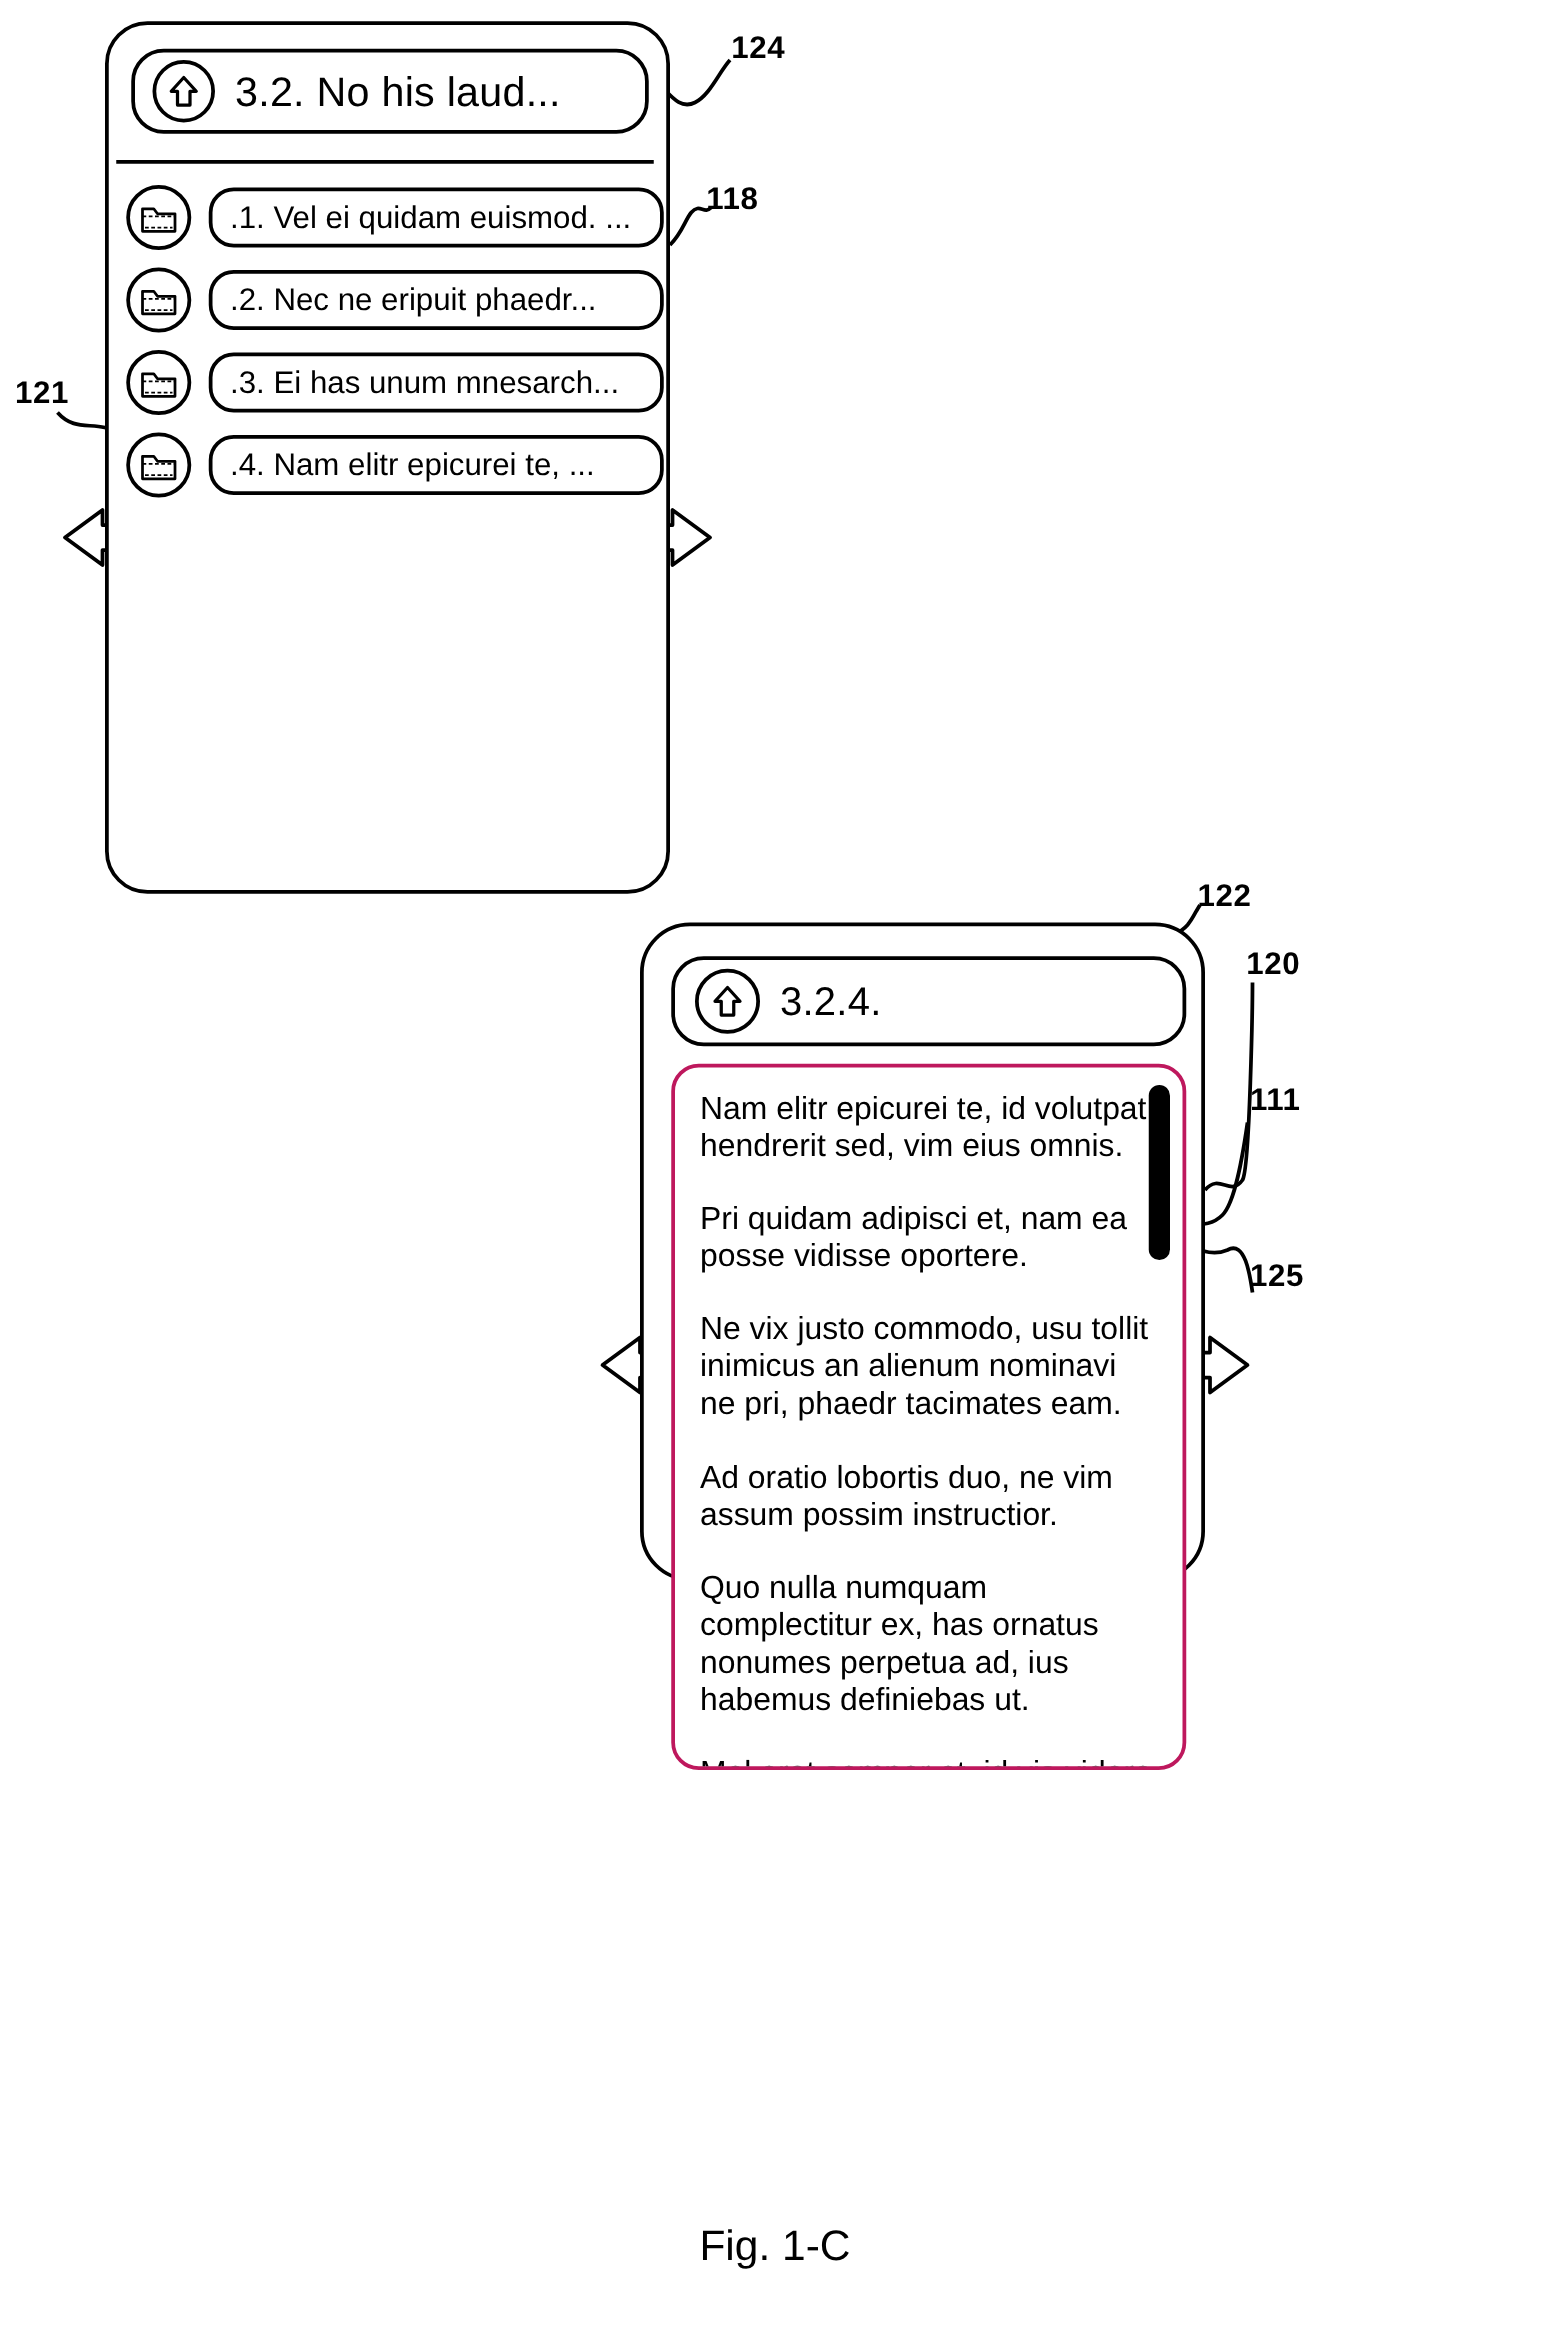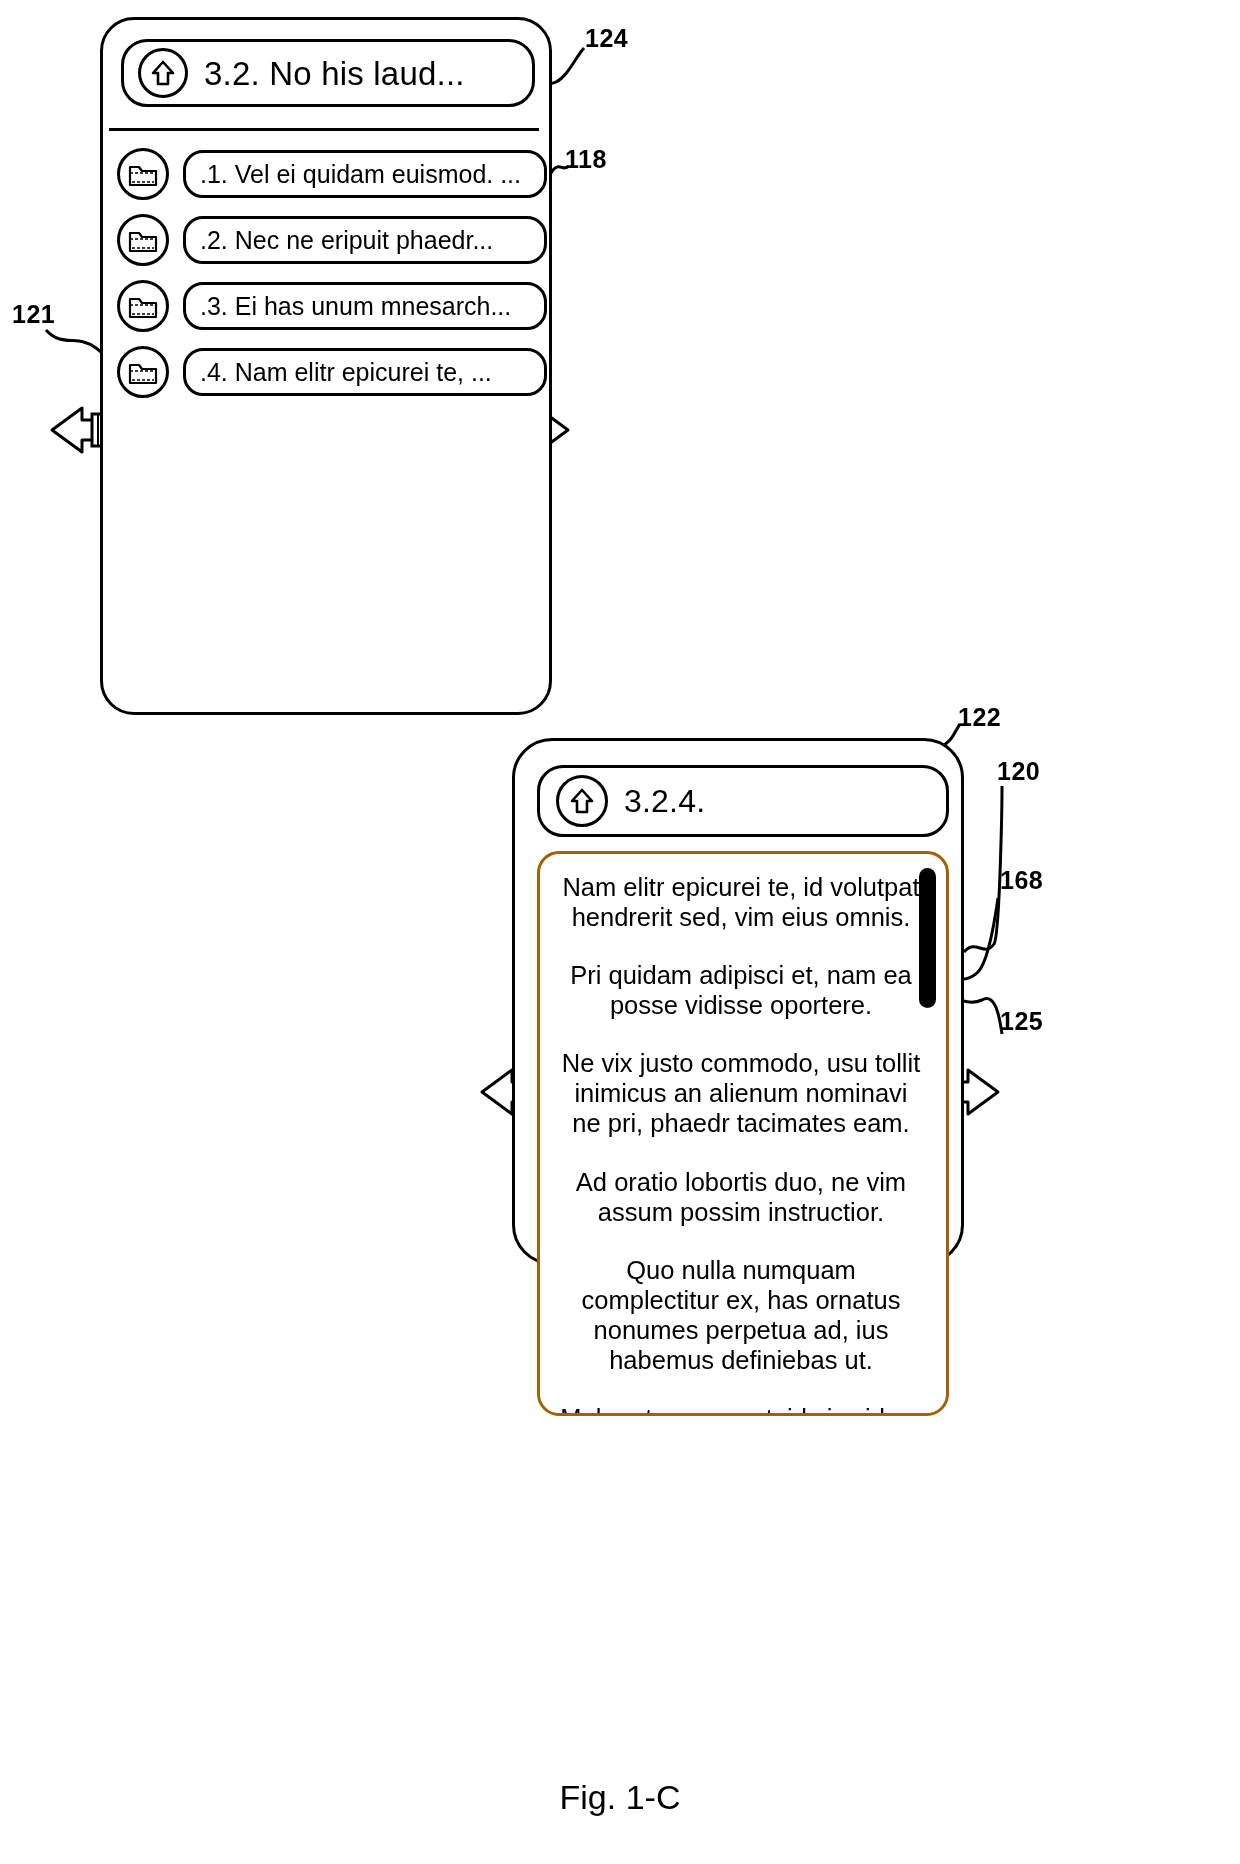--- a/index.html
+++ b/index.html
@@ -28,21 +28,21 @@
 
   
   .panel {
     position: absolute;
     box-sizing: border-box;
     border: 3px solid #000;
     border-radius: 34px;
     background: #ffffff;
   }
   #panel-a {
-    left: 100px;
+    left: 84px;
     top: 17px;
     width: 452px;
     height: 698px;
   }
   #panel-b {
     left: 512px;
     top: 738px;
     width: 452px;
     height: 527px;
     border-radius: 40px;
@@ -139,26 +139,25 @@
   }
 
   
   #panel-b-body {
     position: absolute;
     left: 22px;
     top: 110px;
     width: 412px;
     height: 565px;
     box-sizing: border-box;
-    border: 3px solid #a16207;
+    border: 3px solid #be185d;
     border-radius: 22px;
     padding: 18px 24px 0 20px;
     overflow: hidden;
     background: #fff;
-    text-align: center;
   }
   #panel-b-body p {
     margin: 0 0 28px 0;
     font-size: 25.5px;
     line-height: 1.18;
   }
   #panel-b-body p:last-child { margin-bottom: 0; }
   .scroll-thumb {
     position: absolute;
     right: 10px;
@@ -323,18 +322,18 @@
 
       <div class="scroll-thumb"></div>
     </div>
   </div>
 
   <span class="ref" id="ref-124">124</span>
   <span class="ref" id="ref-118">118</span>
   <span class="ref" id="ref-121">121</span>
   <span class="ref" id="ref-122">122</span>
   <span class="ref" id="ref-120">120</span>
-  <span class="ref" id="ref-123">168</span>
+  <span class="ref" id="ref-123">111</span>
   <span class="ref" id="ref-125">125</span>
 
   <div class="caption">Fig. 1-C</div>
 
 </div>
 
 </body></html>

